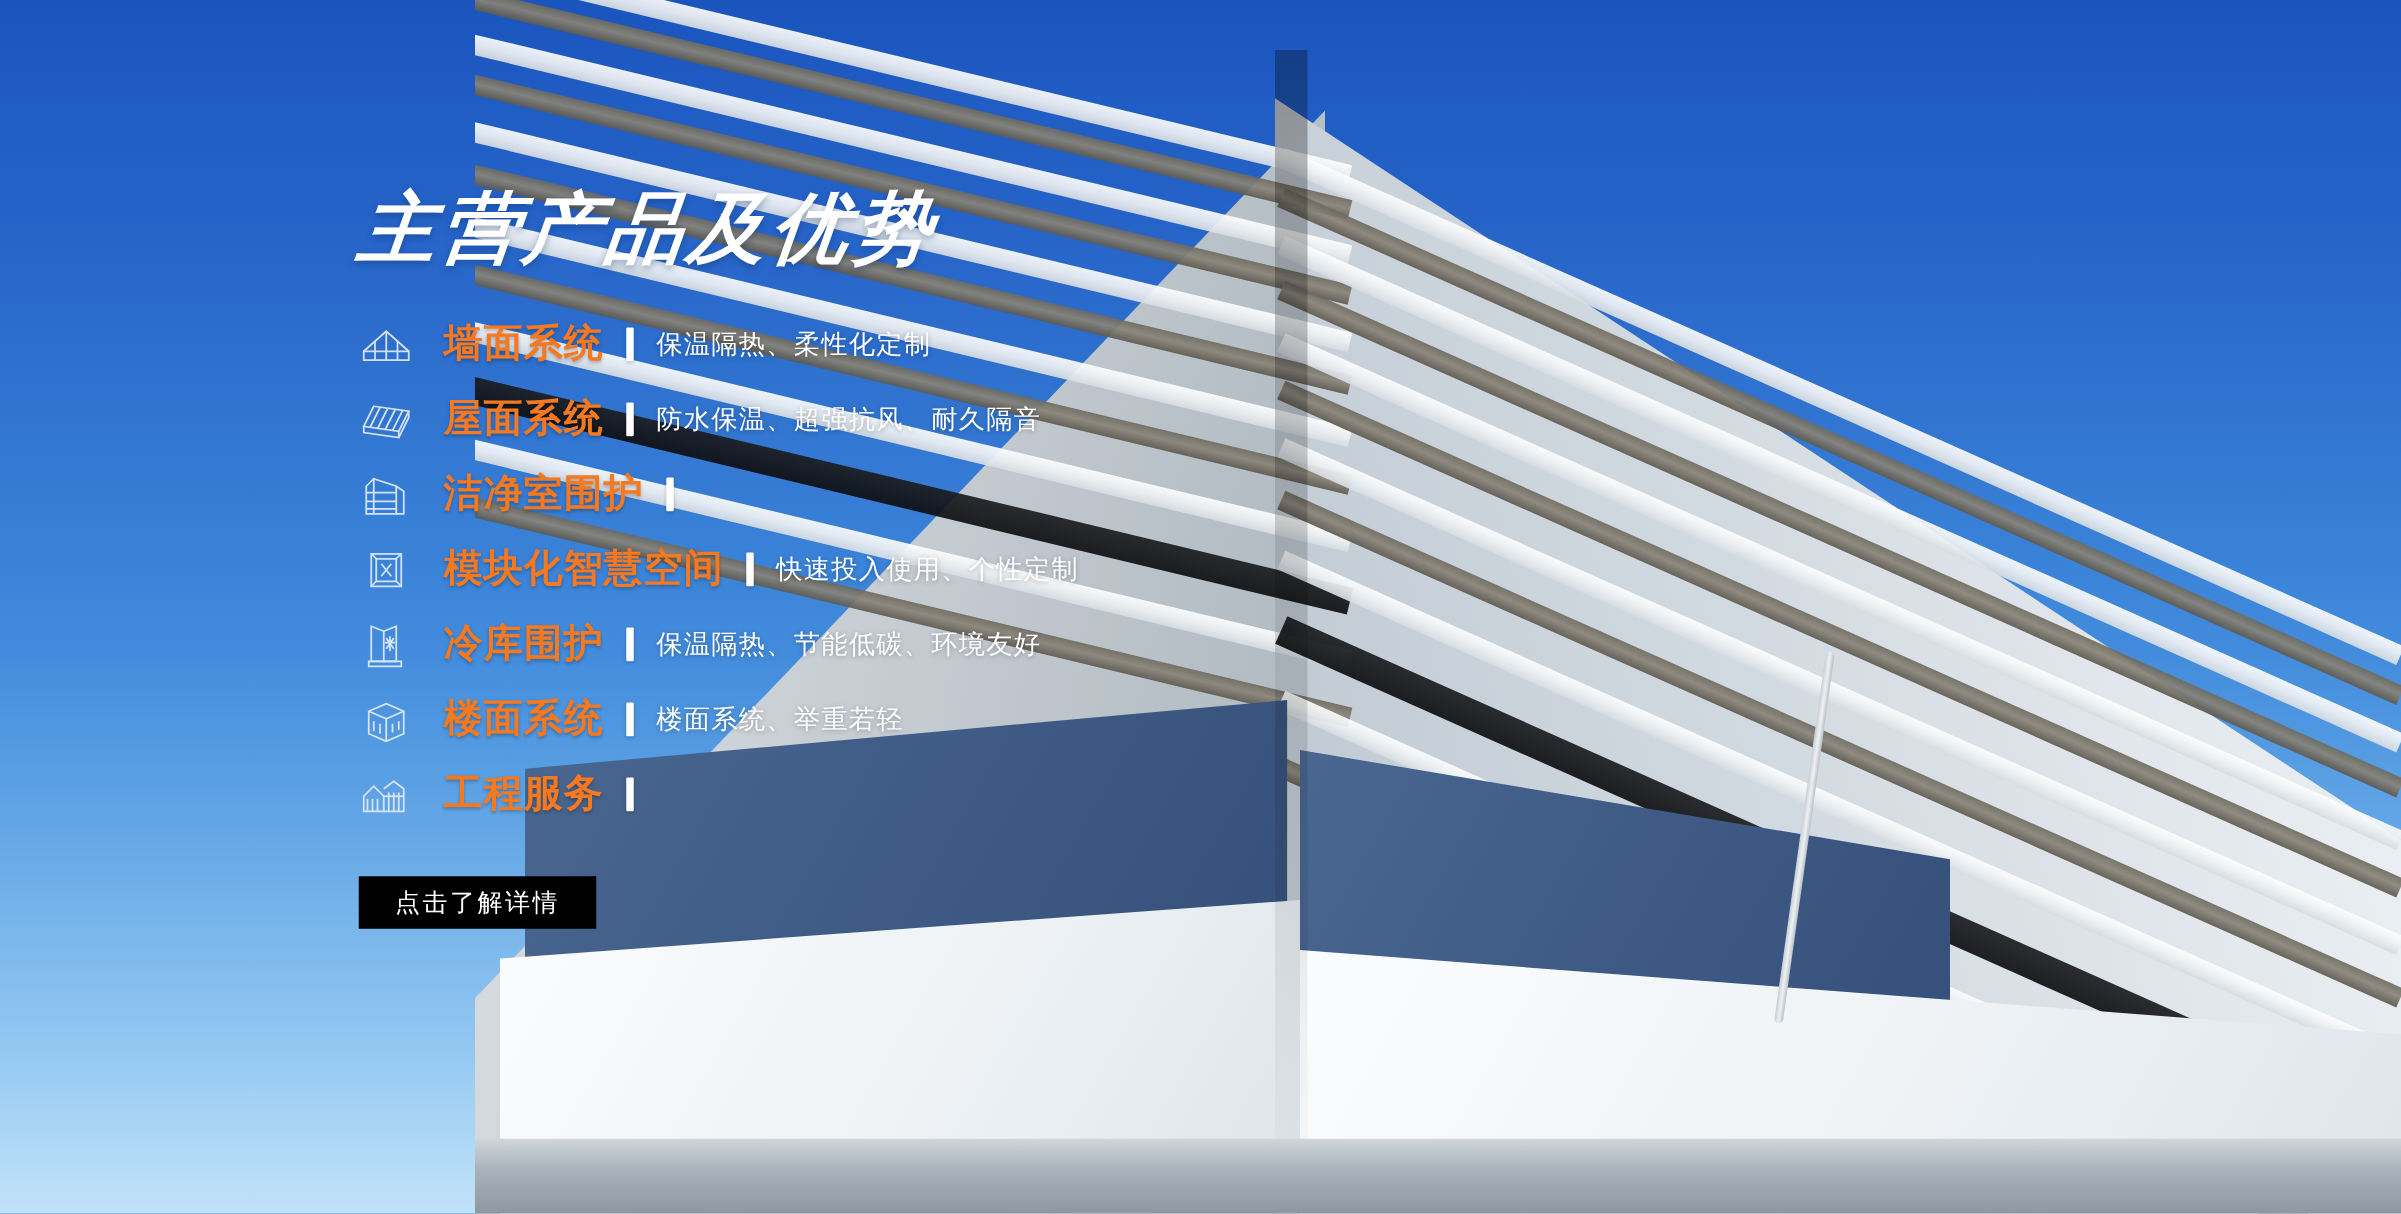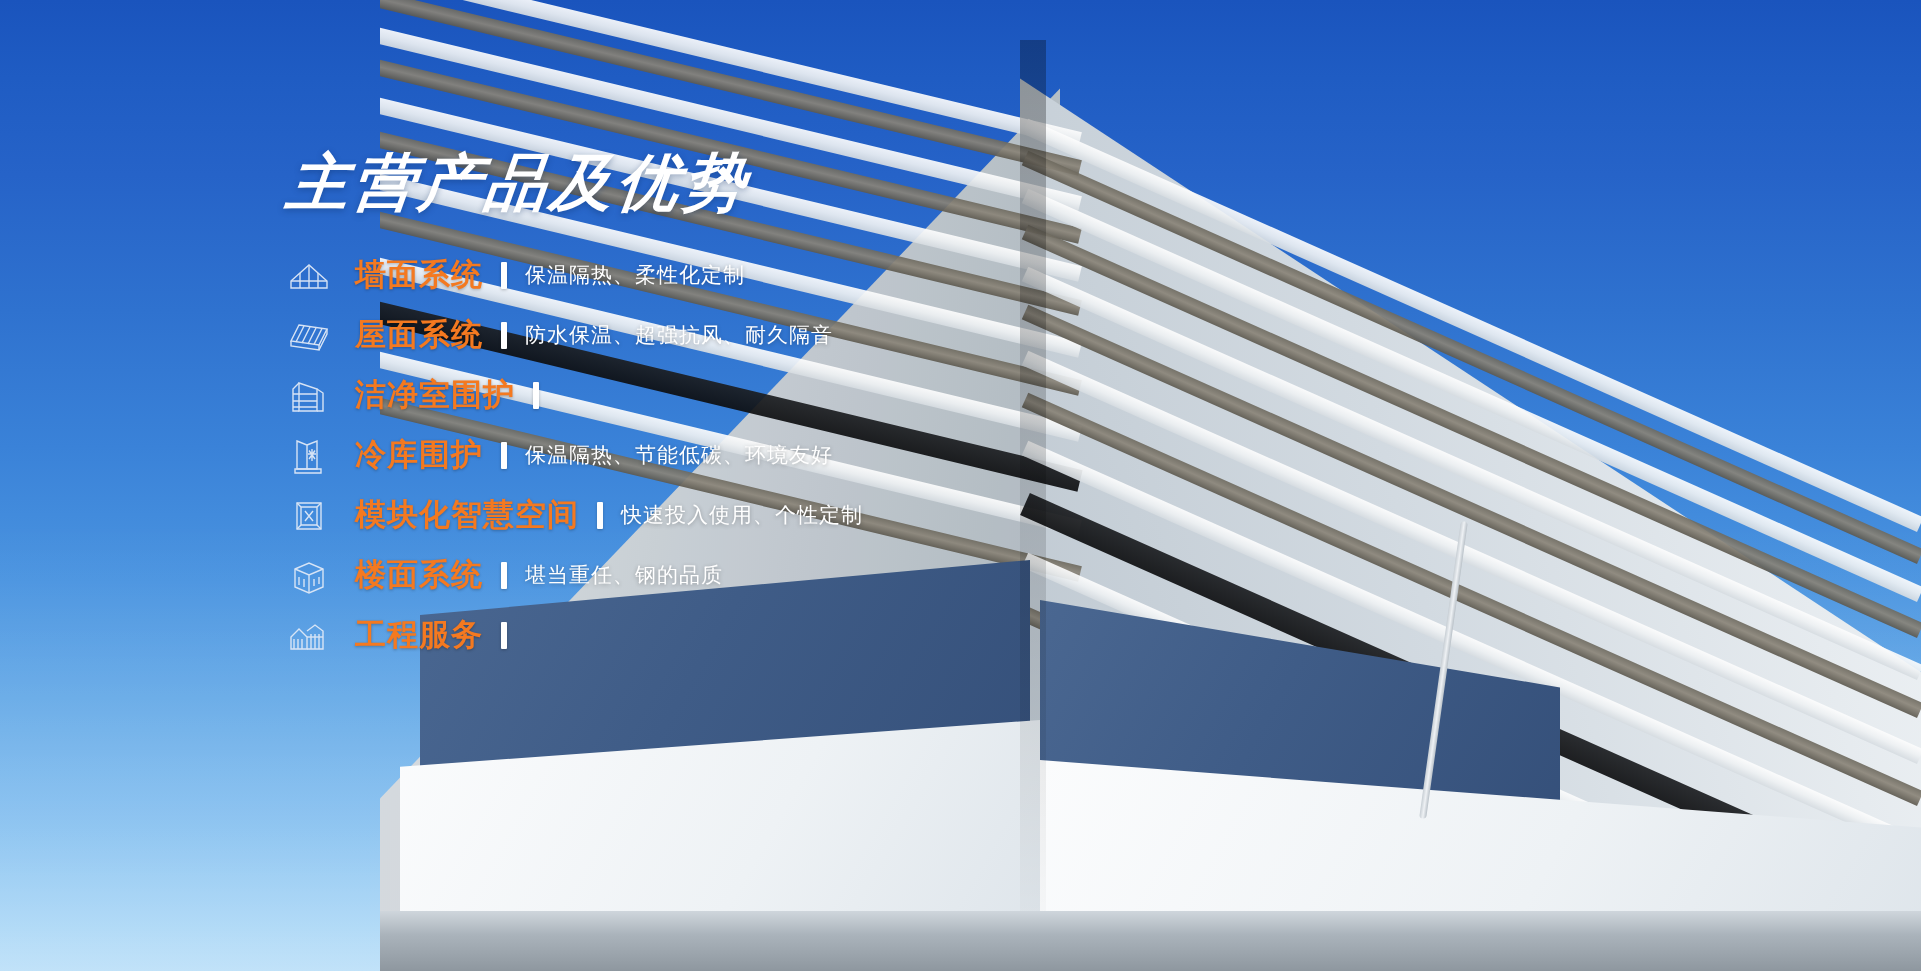--- a/index.html
+++ b/index.html
@@ -281,68 +281,69 @@
             <path d="M30 14 L36 18 L36 36 L30 36"></path>
           </svg>
         </span>
         <span class="cat">洁净室围护</span>
         <span class="sep"></span>
       </div>
 
       <div class="row">
         <span class="ico">
           <svg width="44" height="40" viewBox="0 0 44 40" fill="none" stroke="#dfe9f7" stroke-width="1.4">
+            <path d="M10 8 L34 8 L34 34 L10 34 Z"></path>
+            <path d="M14 12 L30 12 L30 30 L14 30 Z"></path>
+            <path d="M18 16 L26 26 M26 16 L18 26"></path>
+            <path d="M10 8 L14 12 M34 8 L30 12 M10 34 L14 30 M34 34 L30 30"></path>
+          </svg>
+        </span>
+        <span class="cat">模块化智慧空间</span>
+        <span class="sep"></span>
+        <span class="desc">快速投入使用、个性定制</span>
+      </div>
+
+      <div class="row">
+        <span class="ico">
+          <svg width="44" height="40" viewBox="0 0 44 40" fill="none" stroke="#dfe9f7" stroke-width="1.4">
             <path d="M10 6 L20 10 L20 34 L10 34 Z"></path>
             <path d="M20 10 L30 6 L30 34 L20 34"></path>
             <path d="M8 34 L34 34 L34 38 L8 38 Z"></path>
             <path d="M25 14 L25 26 M21 19 L29 19 M22 15.5 L28 24 M28 15.5 L22 24"></path>
           </svg>
         </span>
         <span class="cat">冷库围护</span>
         <span class="sep"></span>
         <span class="desc">保温隔热、节能低碳、环境友好</span>
       </div>
 
       <div class="row">
         <span class="ico">
           <svg width="44" height="40" viewBox="0 0 44 40" fill="none" stroke="#dfe9f7" stroke-width="1.4">
-            <path d="M10 8 L34 8 L34 34 L10 34 Z"></path>
-            <path d="M14 12 L30 12 L30 30 L14 30 Z"></path>
-            <path d="M18 16 L26 26 M26 16 L18 26"></path>
-            <path d="M10 8 L14 12 M34 8 L30 12 M10 34 L14 30 M34 34 L30 30"></path>
-          </svg>
-        </span>
-        <span class="cat">模块化智慧空间</span>
-        <span class="sep"></span>
-        <span class="desc">快速投入使用、个性定制</span>
-      </div>
-
-      <div class="row">
-        <span class="ico">
-          <svg width="44" height="40" viewBox="0 0 44 40" fill="none" stroke="#dfe9f7" stroke-width="1.4">
             <path d="M8 14 L22 8 L36 14 L36 32 L22 38 L8 32 Z"></path>
             <path d="M8 14 L22 20 L36 14 M22 20 L22 38"></path>
             <path d="M12 22 L12 30 M17 24 L17 32 M27 31 L27 24 M32 29 L32 22"></path>
           </svg>
         </span>
         <span class="cat">楼面系统</span>
         <span class="sep"></span>
-        <span class="desc">堪当重任、钢的品质</span>
+        <span class="desc">楼面系统、举重若轻</span>
       </div>
 
       <div class="row">
         <span class="ico">
           <svg width="44" height="40" viewBox="0 0 44 40" fill="none" stroke="#dfe9f7" stroke-width="1.4">
             <path d="M4 22 L12 14 L20 22 L20 34 L4 34 Z"></path>
             <path d="M20 16 L28 10 L36 16 L36 34 L20 34"></path>
             <path d="M7 24 L7 34 M11 24 L11 34 M15 24 L15 34"></path>
             <path d="M24 19 L24 34 M28 19 L28 34 M32 19 L32 34"></path>
             <path d="M20 22 L36 22"></path>
           </svg>
         </span>
         <span class="cat">工程服务</span>
         <span class="sep"></span>
       </div>
 
     </div>
 
+    <button class="cta">点击了解详情</button>
   </div>
 </div>
 
 </body></html>

